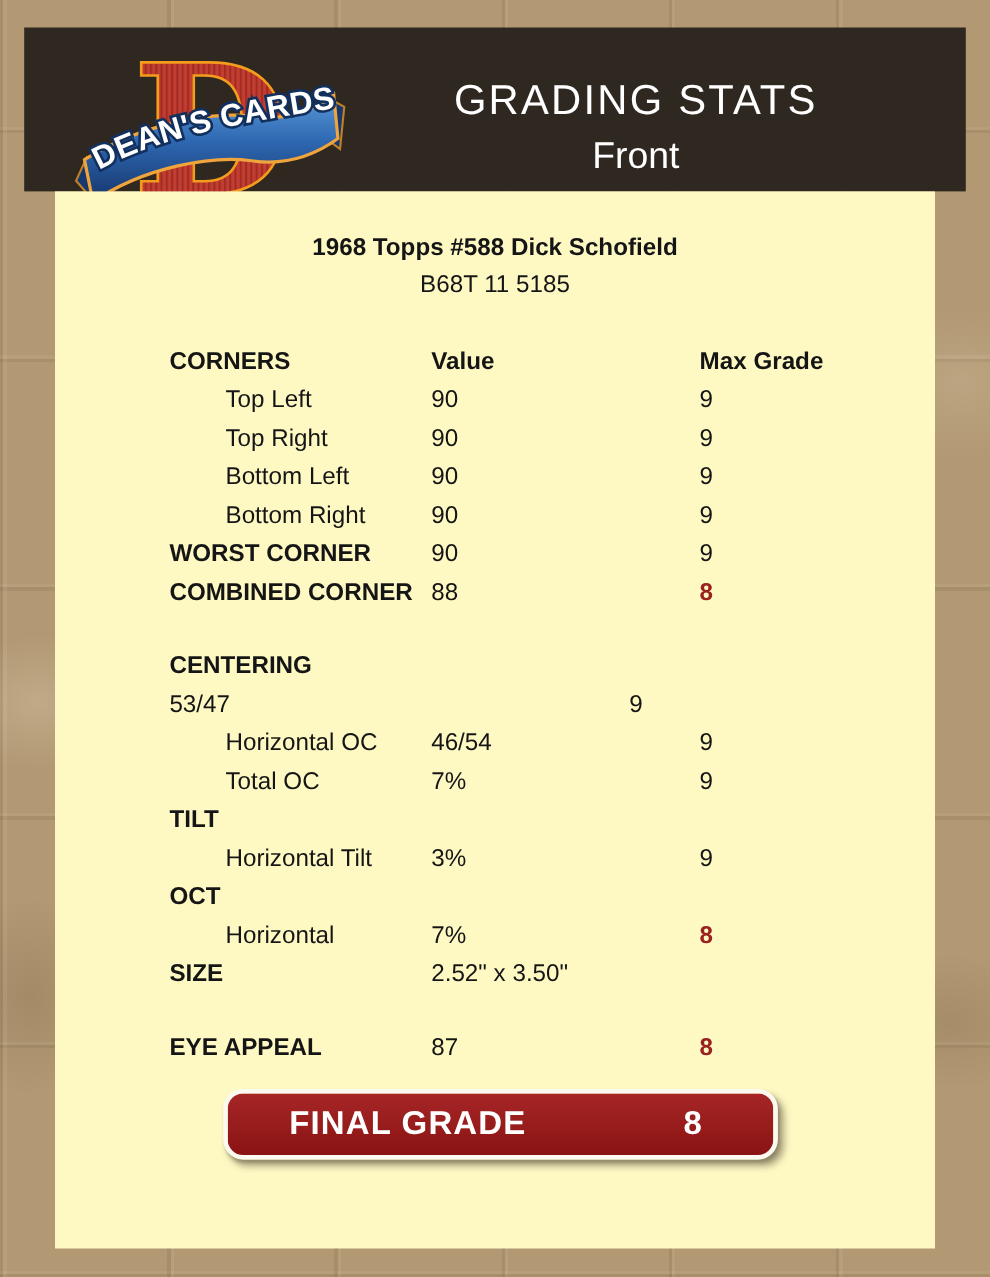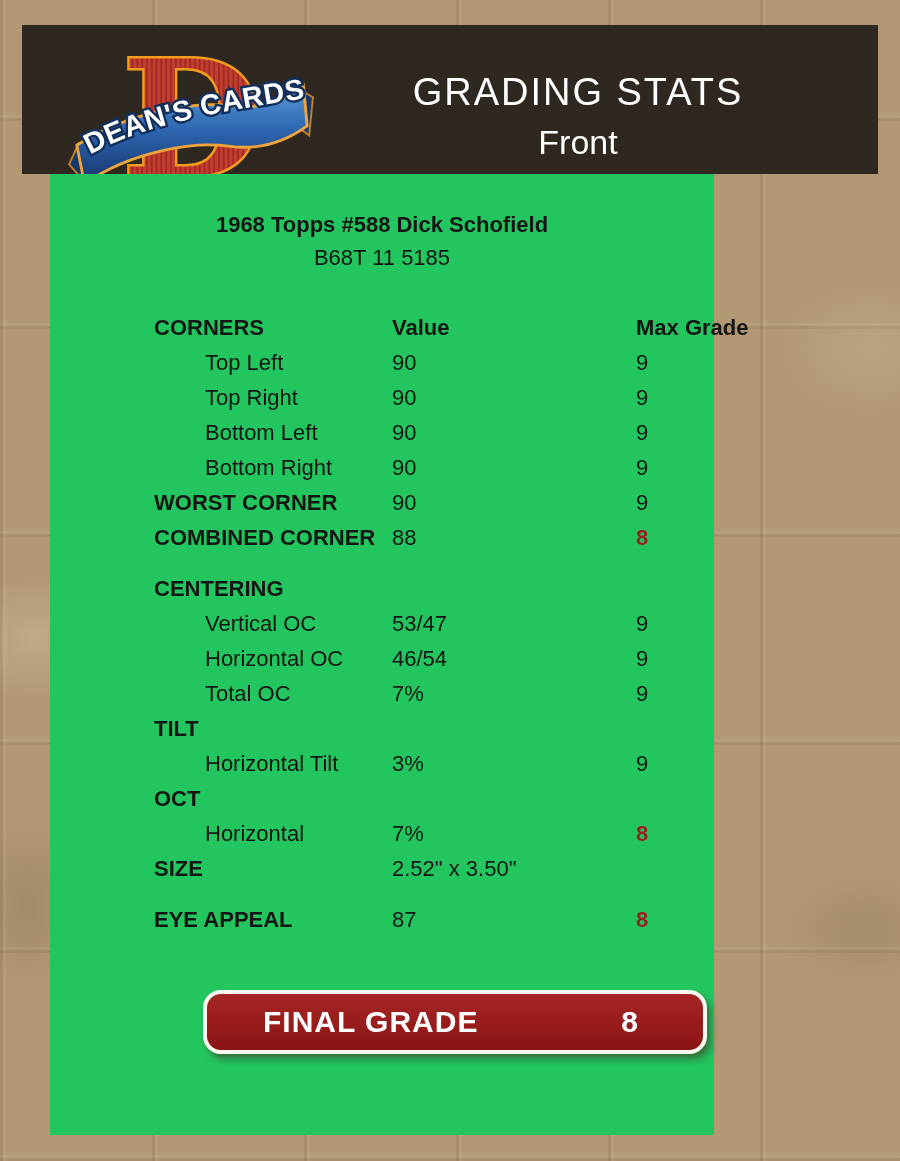--- a/index.html
+++ b/index.html
@@ -17,28 +17,28 @@
   }
   .header-bar{
     position:absolute;left:22px;top:25px;width:856px;height:149px;
     background:#2f2821;
   }
   .logo{position:absolute;left:42px;top:28px;width:256px;height:144px;}
   .header-titles{position:absolute;left:278px;right:22px;top:40px;text-align:center;color:#ffffff;}
   .header-titles .main{font-size:38px;letter-spacing:2px;line-height:54px;}
   .header-titles .sub{font-size:34px;line-height:46px;}
   .panel{
-    position:absolute;left:50px;top:174px;width:664px;height:961px;
-    background:#22c55e;
+    position:absolute;left:50px;top:174px;width:800px;height:961px;
+    background:#fef9c3;
   }
   .card-head{margin-top:34px;text-align:center;font-size:22px;line-height:33px;}
   .card-head .t{font-weight:bold;}
   .stats{margin:36px 30px 0 104px;}
   .row{display:grid;grid-template-columns:238px 180px 64px 180px;height:35px;line-height:35px;white-space:nowrap;}
-  .row.gap{margin-top:16px;}
+  .row.gap{margin-top:32px;}
   .lbl{font-size:22px;}
   .lbl.indent{padding-left:51px;}
   .bold{font-weight:bold;}
   .val{font-size:22px;text-align:left;}
   .grd{font-size:22px;}
   .grd.alert{color:#9b2020;font-weight:bold;}
   .final-btn{
     position:absolute;left:153px;top:816px;width:504px;height:64px;box-sizing:border-box;
     border:4px solid #fcf9f0;border-radius:18px;
     background:linear-gradient(180deg,#a62525 0%,#971c1c 55%,#8a1313 100%);
@@ -143,21 +143,20 @@
   </div>
 
   <div class="row gap">
     <span class="lbl bold">CENTERING</span>
     <span class="val"></span>
     <span></span>
     <span class="grd"></span>
   </div>
 
   <div class="row">
-    <span class="lbl indent">Vertical OC</span>
     <span class="val">53/47</span>
     <span></span>
     <span class="grd">9</span>
   </div>
 
   <div class="row">
     <span class="lbl indent">Horizontal OC</span>
     <span class="val">46/54</span>
     <span></span>
     <span class="grd">9</span>

